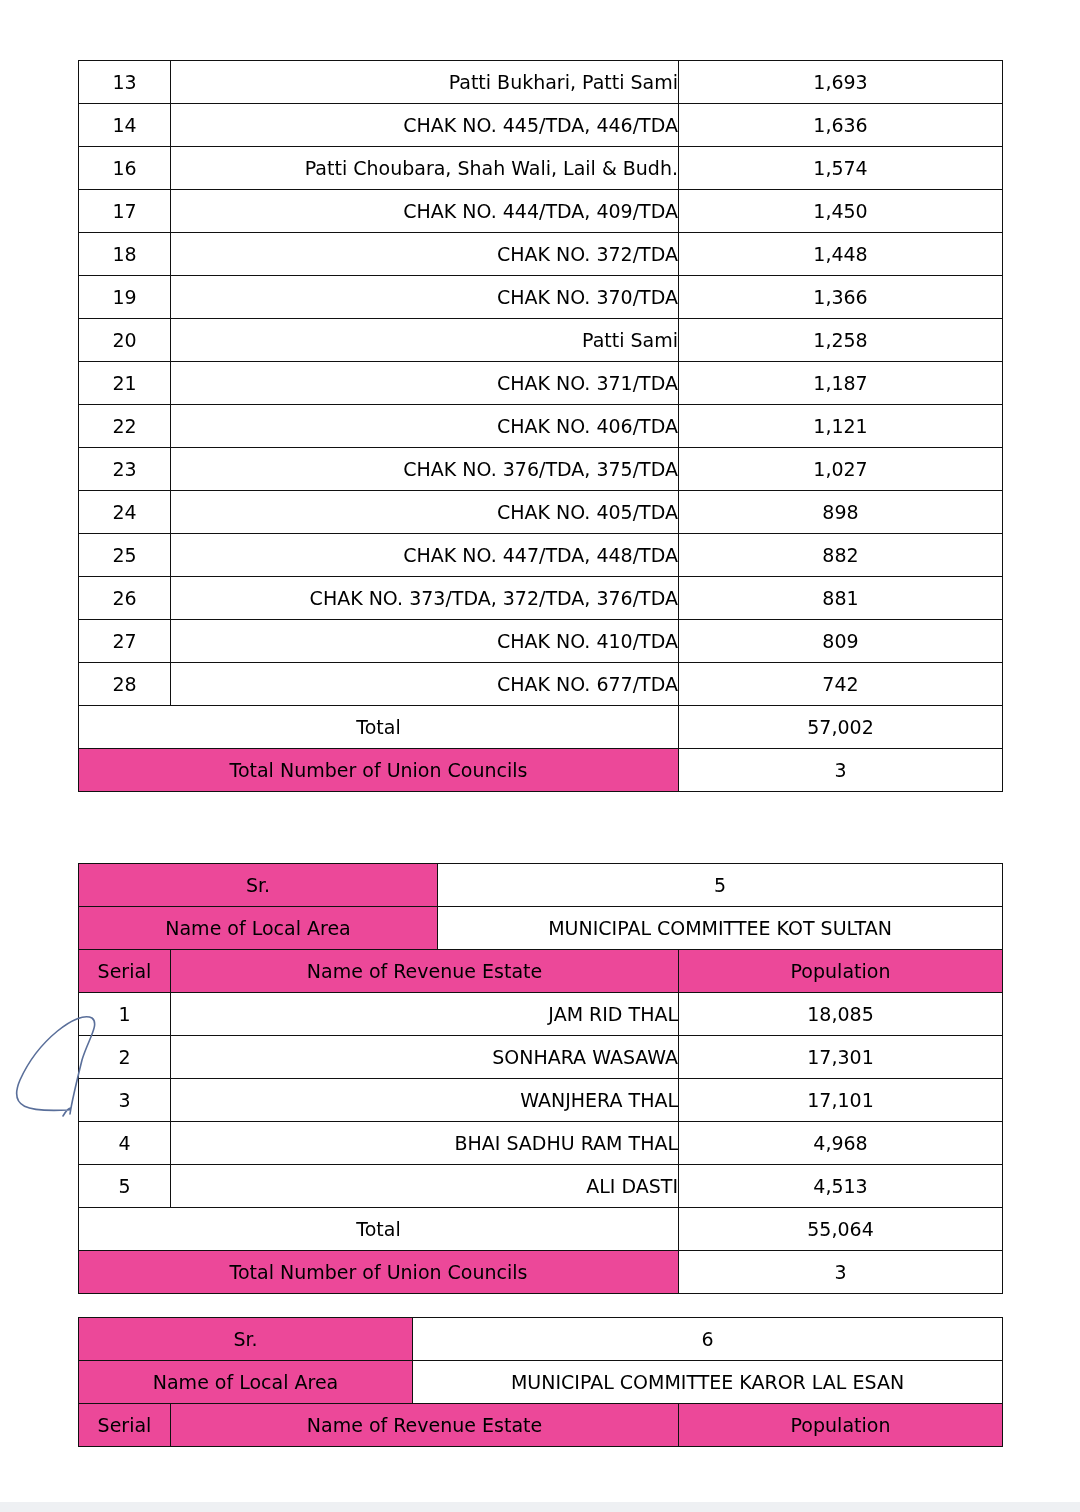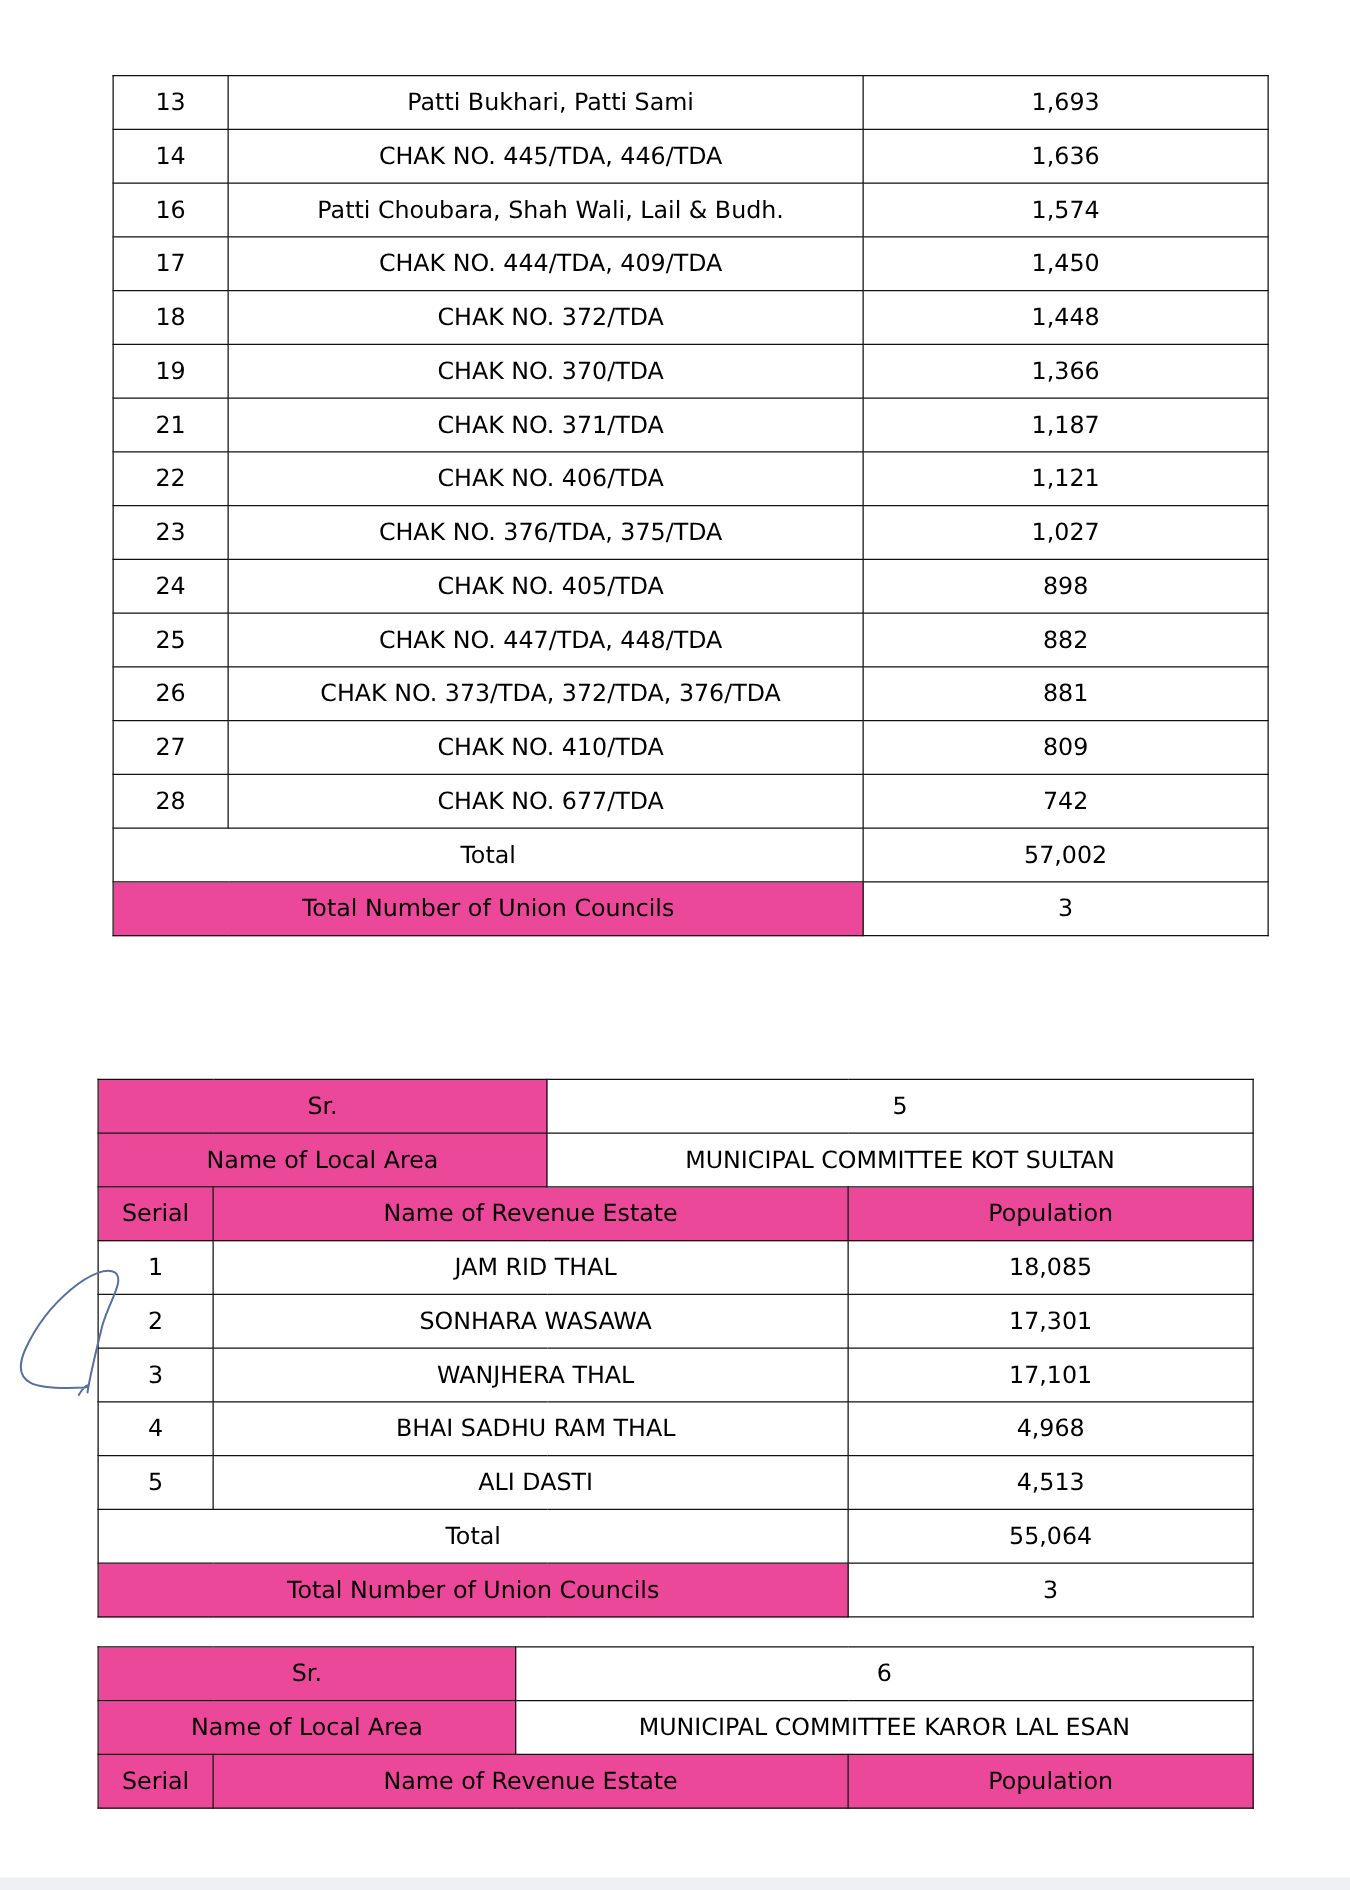--- a/index.html
+++ b/index.html
@@ -4,24 +4,24 @@
 <style>
   html, body { margin: 0; padding: 0; }
   body {
     width: 1080px; height: 1512px; background: #ffffff; position: relative; overflow: hidden;
     font-family: "DejaVu Sans", sans-serif; color: #000;
   }
   .page-footer-strip { position: absolute; left: 0; top: 1502px; width: 1080px; height: 10px; background: #eef0f3; }
   table { border-collapse: collapse; position: absolute; left: 78px; width: 924px; table-layout: fixed; }
   td { border: 1.5px solid #111; font-size: 19px; height: 42px; padding: 0; }
   .c { text-align: center; }
-  .l { text-align: center; padding-left: 8px; }
+  .l { text-align: right; padding-left: 8px; }
   .b { font-weight: normal; }
   .g { background: #ec4899; }
-  #t1 { top: 60px; margin-left: 12px; }
+  #t1 { top: 60px; }
   #t2 { top: 863px; }
   #t3 { top: 1317px; }
   #t2 td, #t3 td { height: 42px; }
   .signature { position: absolute; left: 8px; top: 1010px; width: 100px; height: 115px; pointer-events: none; }
 </style>
 </head>
 <body>
 
 <table id="t1">
   <colgroup>
@@ -54,20 +54,25 @@
         <td class="c">18</td>
         <td class="l">CHAK NO. 372/TDA</td>
         <td class="c">1,448</td>
       </tr>
       <tr>
         <td class="c">19</td>
         <td class="l">CHAK NO. 370/TDA</td>
         <td class="c">1,366</td>
       </tr>
       <tr>
+        <td class="c">20</td>
+        <td class="l">Patti Sami</td>
+        <td class="c">1,258</td>
+      </tr>
+      <tr>
         <td class="c">21</td>
         <td class="l">CHAK NO. 371/TDA</td>
         <td class="c">1,187</td>
       </tr>
       <tr>
         <td class="c">22</td>
         <td class="l">CHAK NO. 406/TDA</td>
         <td class="c">1,121</td>
       </tr>
       <tr>

